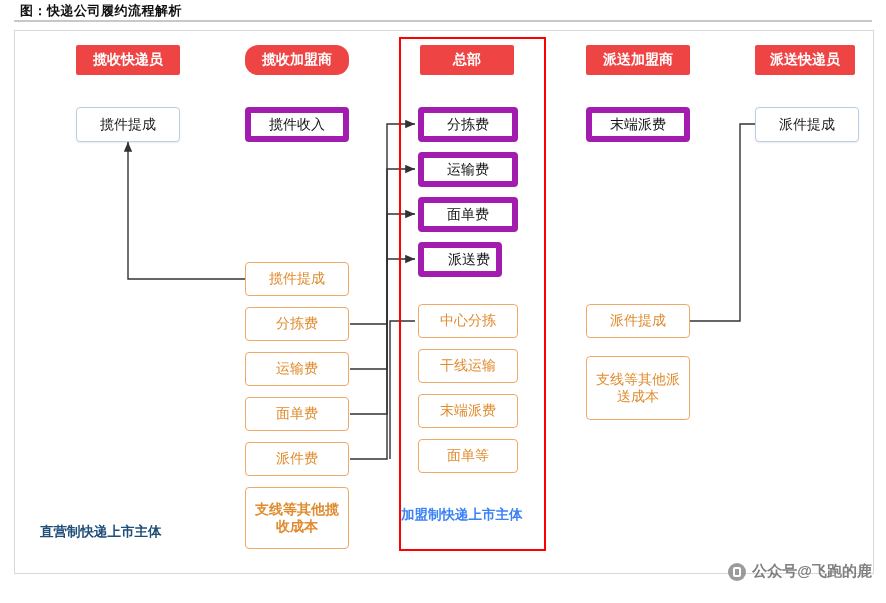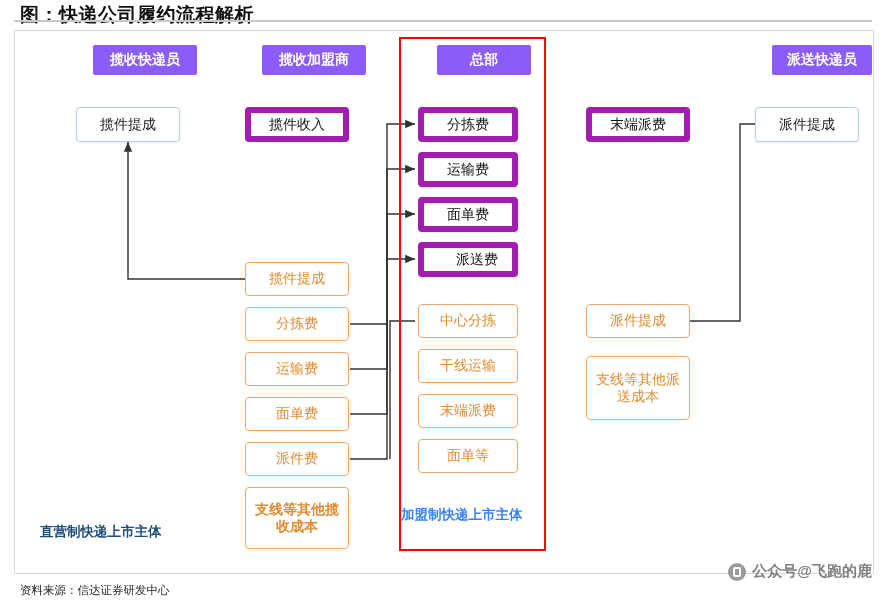--- a/index.html
+++ b/index.html
@@ -1,29 +1,29 @@
 <!DOCTYPE html>
 <html><head>
 <meta charset="utf-8">
 <style>
   html,body{margin:0;padding:0;background:#ffffff;}
   body{width:886px;height:603px;font-family:"Liberation Sans","DejaVu Sans",sans-serif;position:relative;overflow:hidden;}
   #stage{position:relative;width:886px;height:603px;}
 
-  .title{position:absolute;left:20px;top:2px;font-size:19px;font-weight:bold;color:#1a1a1a;letter-spacing:0.5px;}
+  .title{position:absolute;left:20px;top:2px;font-size:13px;font-weight:bold;color:#1a1a1a;letter-spacing:0.5px;}
   .title .lbl{color:#111;}
   .title-rule{position:absolute;left:14px;top:20px;width:858px;height:2px;background:#c8c8c8;}
 
   .frame{position:absolute;left:14px;top:30px;width:858px;height:542px;border:1px solid #d8d8d8;background:#fff;}
 
   .source{position:absolute;left:20px;top:583px;font-size:11.5px;color:#222;}
 
   
-  .colhead{position:absolute;height:30px;background:#8b5cf6;color:#fff;border-radius:2px;
-           display:flex;align-items:center;justify-content:center;font-size:14px;font-weight:bold;margin-left:17px;}
+  .colhead{position:absolute;height:30px;background:#ef4444;color:#fff;border-radius:2px;
+           display:flex;align-items:center;justify-content:center;font-size:14px;font-weight:bold;}
 
   
   .node{position:absolute;border-radius:4px;display:flex;align-items:center;justify-content:center;
         text-align:center;font-size:14px;line-height:1.25;box-sizing:border-box;background:#fff;}
   .node.blue{border:1px solid #b9cde5;color:#1a1a1a;box-shadow:0 1px 2px rgba(0,0,0,.08);}
   .node.dark{border:6px solid #a21caf;color:#111;}
   .node.orange{border:1px solid #f0a868;color:#e08b2e;}
 
   .redbox{position:absolute;border:2px solid #ff0000;box-sizing:border-box;}
 
@@ -64,56 +64,56 @@
     <path d="M350,369 L387,369 L387,169 L415,169" stroke="#333" stroke-width="1.4" fill="none" marker-end="url(#ah)"></path>
     <path d="M350,414 L387,414 L387,214 L415,214" stroke="#333" stroke-width="1.4" fill="none" marker-end="url(#ah)"></path>
     <path d="M350,459 L387,459 L387,259 L415,259" stroke="#333" stroke-width="1.4" fill="none" marker-end="url(#ah)"></path>
 
     <path d="M415,321 L390,321 L390,459" stroke="#333" stroke-width="1.4" fill="none"></path>
 
     <path d="M690,321 L740,321 L740,124 L765,124" stroke="#333" stroke-width="1.4" fill="none" marker-end="url(#ah)"></path>
   </svg>
 
   <div class="colhead" style="left:76px;  top:45px; width:104px;">揽收快递员</div>
-  <div class="colhead" style="left:245px; top:45px; width:104px;">揽收加盟商</div>
+  <div class="colhead" style="left:245px; top:45px; width:104px;border-radius:13px;">揽收加盟商</div>
   <div class="colhead" style="left:420px; top:45px; width:94px;">总部</div>
+  <div class="colhead" style="left:586px; top:45px; width:104px;">派送加盟商</div>
   <div class="colhead" style="left:755px; top:45px; width:100px;">派送快递员</div>
 
   <div class="redbox" style="left:399px; top:37px; width:147px; height:514px;"></div>
 
   <div class="node blue" style="left:76px; top:107px; width:104px; height:35px;">揽件提成</div>
 
   <div class="node dark" style="left:245px; top:107px; width:104px; height:35px;">揽件收入</div>
 
   <div class="node orange" style="left:245px; top:262px; width:104px; height:34px;">揽件提成</div>
   <div class="node orange" style="left:245px; top:307px; width:104px; height:34px;">分拣费</div>
   <div class="node orange" style="left:245px; top:352px; width:104px; height:34px;">运输费</div>
   <div class="node orange" style="left:245px; top:397px; width:104px; height:34px;">面单费</div>
   <div class="node orange" style="left:245px; top:442px; width:104px; height:34px;">派件费</div>
   <div class="node orange" style="left:245px; top:487px; width:104px; height:62px;padding:0 8px;font-weight:bold;">支线等其他揽收成本</div>
 
   <div class="node dark" style="left:418px; top:107px; width:100px; height:35px;">分拣费</div>
   <div class="node dark" style="left:418px; top:152px; width:100px; height:35px;">运输费</div>
   <div class="node dark" style="left:418px; top:197px; width:100px; height:35px;">面单费</div>
-  <div class="node dark" style="left:418px; top:242px; width:100px; height:35px;padding-left:18px;">派送费</div>
+  <div class="node dark" style="left:418px; top:242px; width:84px; height:35px;padding-left:18px;">派送费</div>
 
   <div class="node orange" style="left:418px; top:304px; width:100px; height:34px;">中心分拣</div>
   <div class="node orange" style="left:418px; top:349px; width:100px; height:34px;">干线运输</div>
   <div class="node orange" style="left:418px; top:394px; width:100px; height:34px;">末端派费</div>
   <div class="node orange" style="left:418px; top:439px; width:100px; height:34px;">面单等</div>
 
   <div class="node dark" style="left:586px; top:107px; width:104px; height:35px;">末端派费</div>
   <div class="node orange" style="left:586px; top:304px; width:104px; height:34px;">派件提成</div>
   <div class="node orange" style="left:586px; top:356px; width:104px; height:64px;padding:0 8px;">支线等其他派送成本</div>
 
   <div class="node blue" style="left:755px; top:107px; width:104px; height:35px;">派件提成</div>
 
   <div class="tag blue" style="left:40px;  top:523px;">直营制快递上市主体</div>
   <div class="tag orange" style="left:401px; top:506px;">加盟制快递上市主体</div>
 
-  <div class="source">资料来源：信达证券研发中心</div>
 
   <div class="wm">
     <span class="dot"></span>
     <span>公众号@飞跑的鹿</span>
   </div>
 
 </div>
 
 </body></html>

